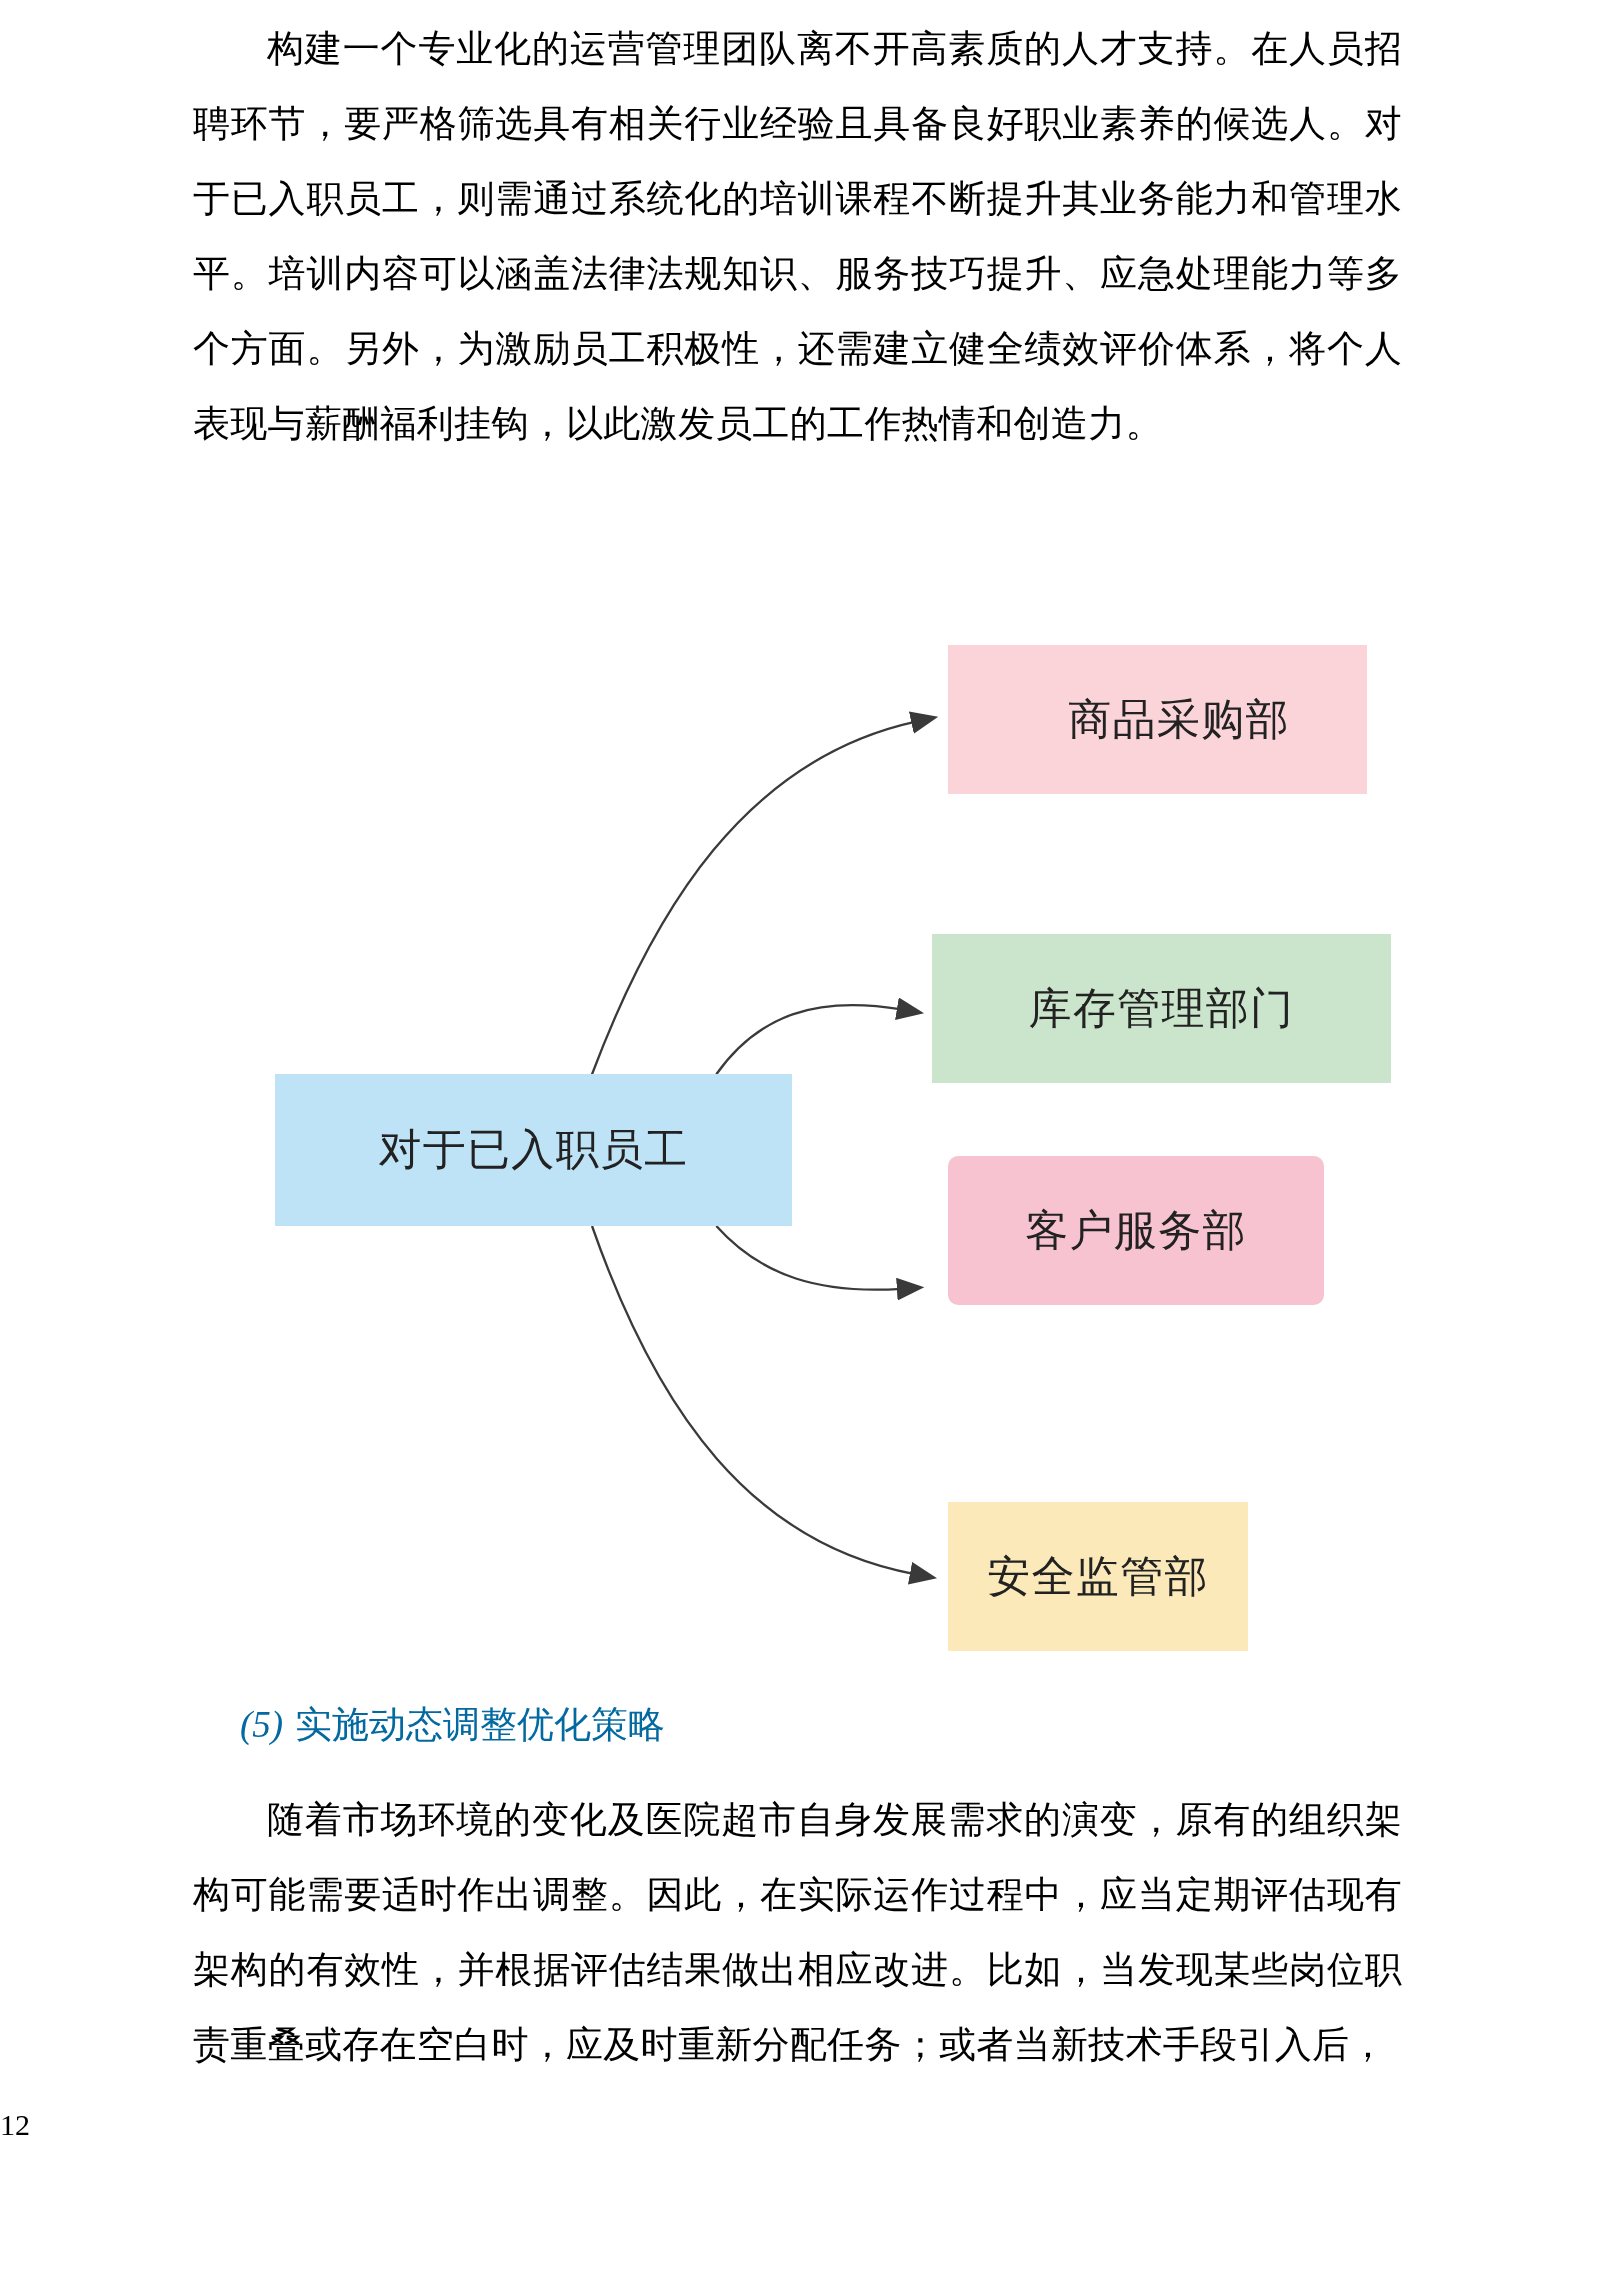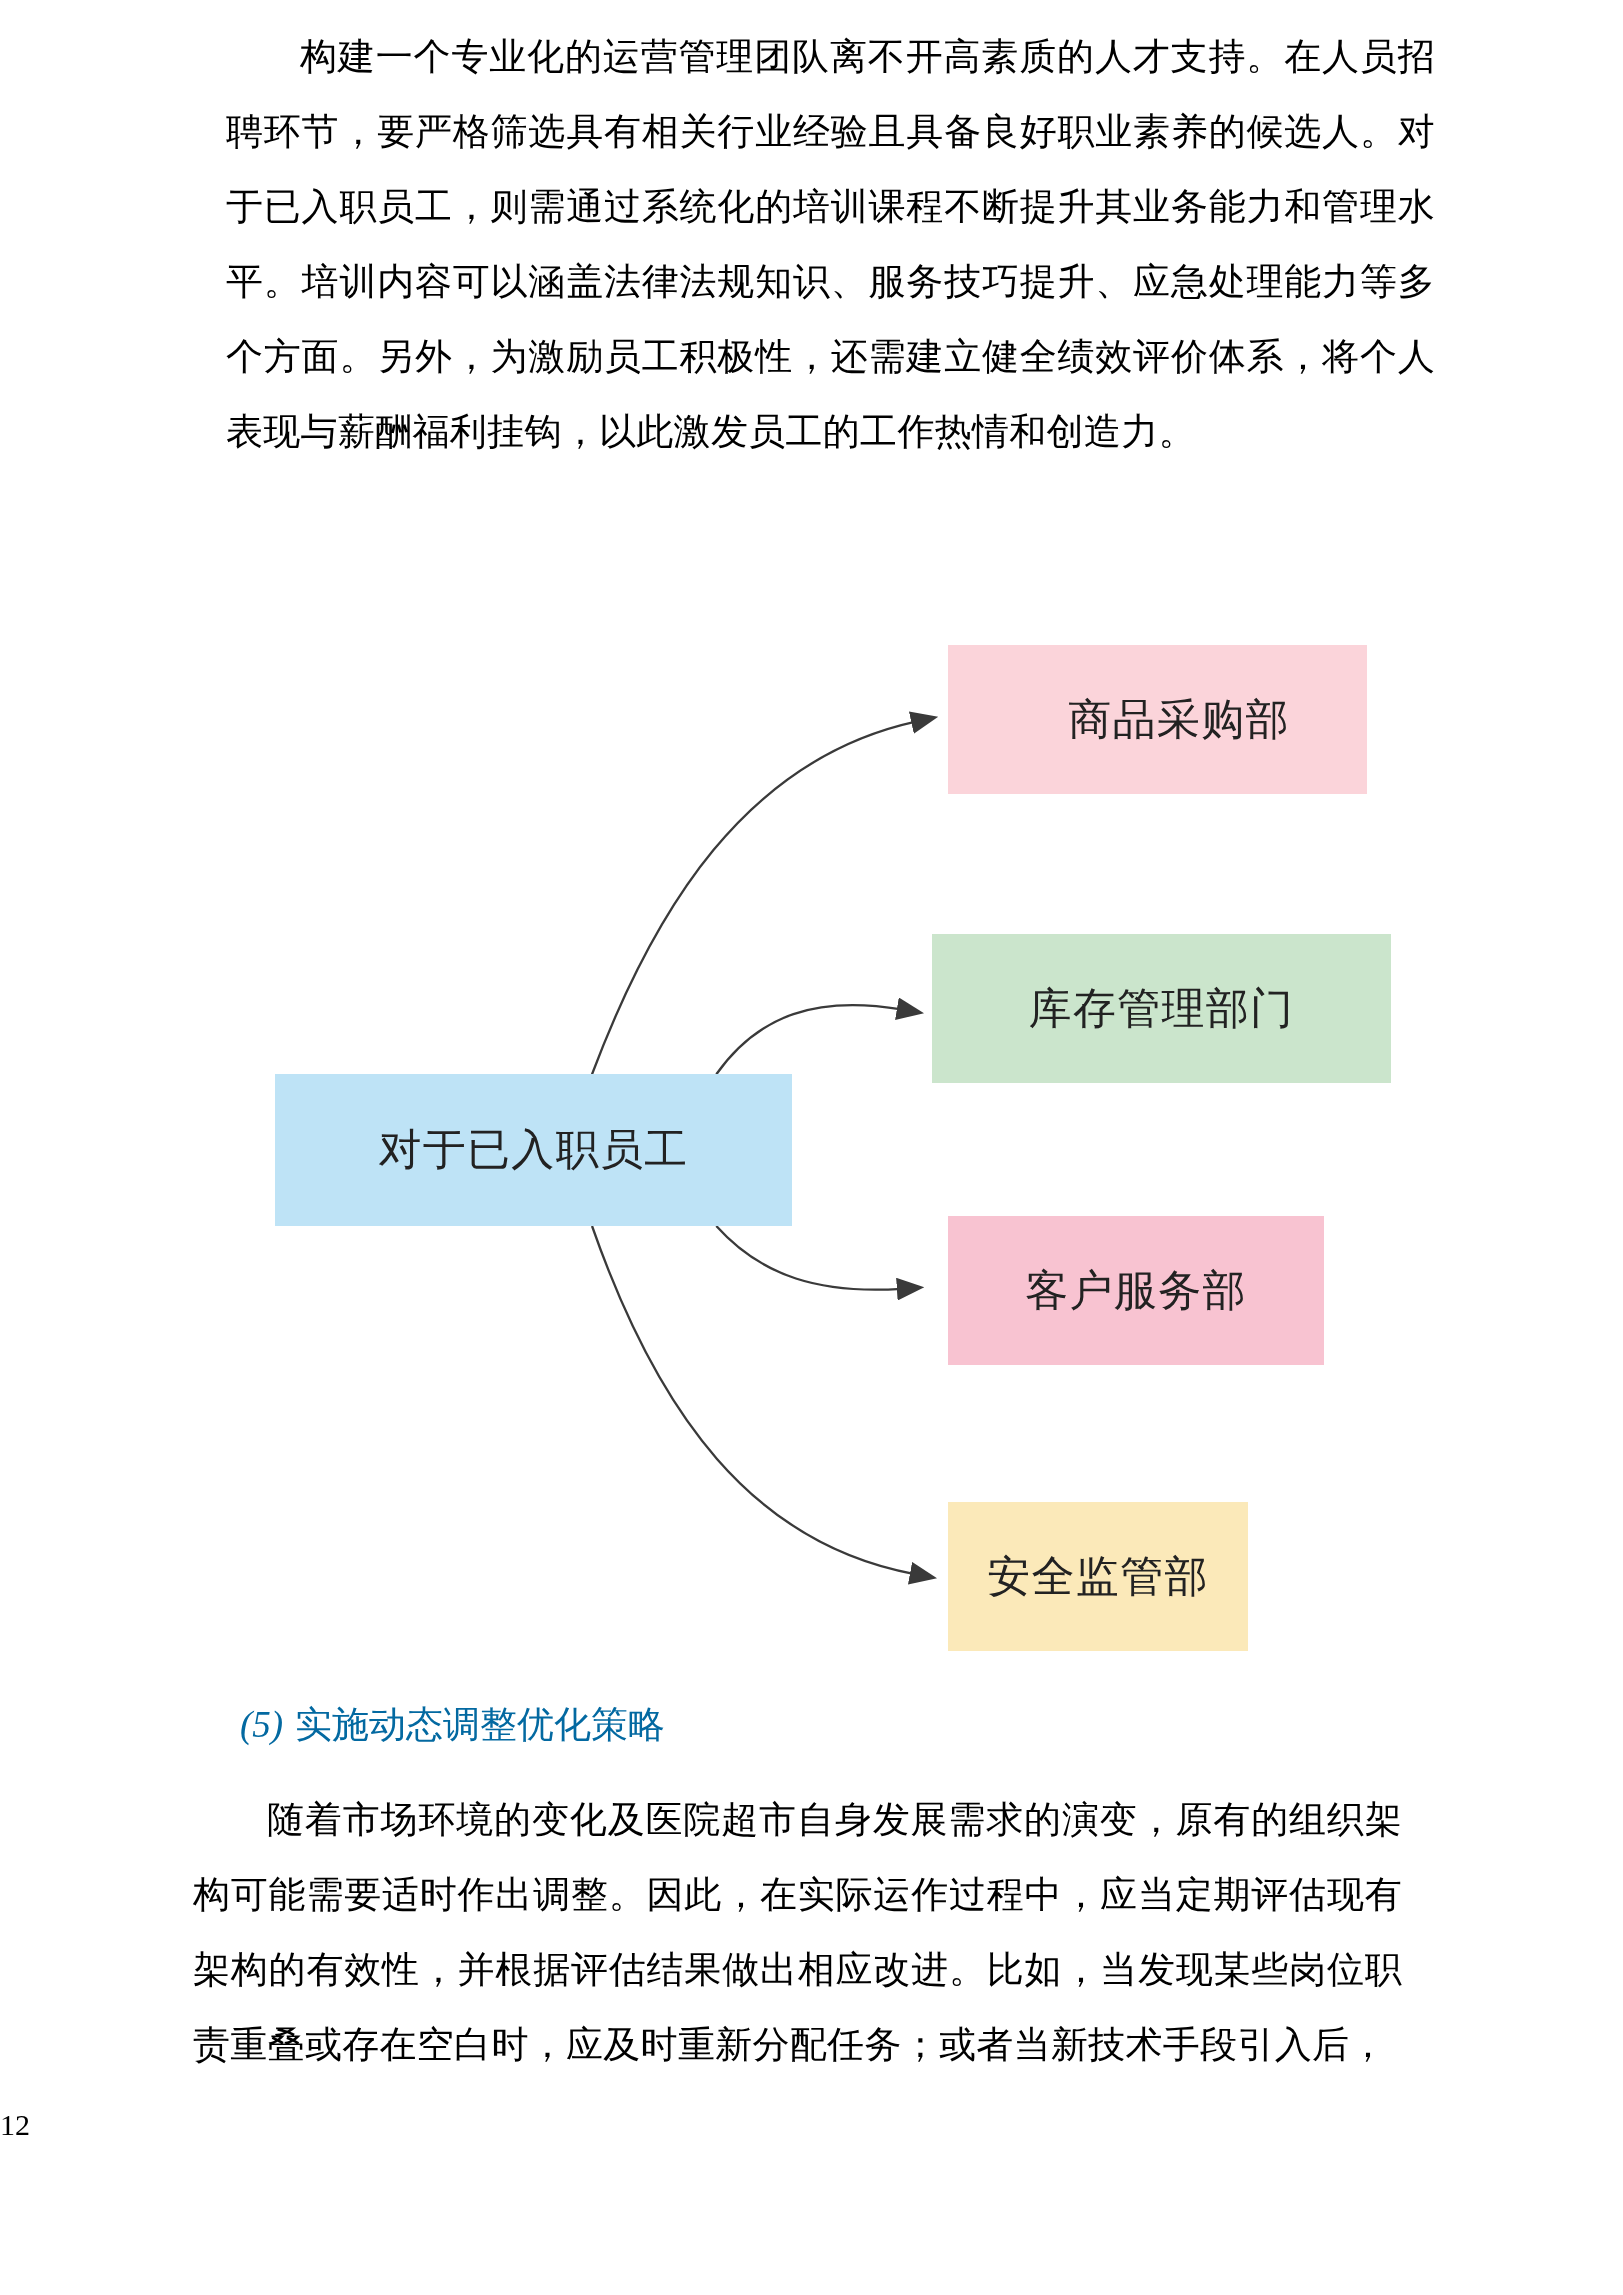--- a/index.html
+++ b/index.html
@@ -16,21 +16,21 @@
     position: absolute;
     left: 193px;
     width: 1209px;
     font-size: 37px;
     line-height: 75px;
     text-align: justify;
     text-indent: 2em;
     letter-spacing: 0.3px;
     color: #000000;
   }
-  .para-1 { top: 19px; margin-left: 33px; }
+  .para-1 { top: 11px; }
   .para-2 { top: 1782px; }
   .heading {
     position: absolute;
     left: 181px;
     top: 1687px;
     padding-left: 59px;
     font-size: 37px;
     line-height: 75px;
     color: #0369a1;
     white-space: nowrap;
@@ -52,21 +52,21 @@
     align-items: center;
     justify-content: center;
     font-family: "Liberation Sans", "DejaVu Sans", sans-serif;
     font-size: 43px;
     color: #222222;
     letter-spacing: 1.3px;
   }
   .node-root   { left: 275px;  top: 1074px; width: 517px; height: 152px; background:#BEE3F6; }
   .node-child1 { left: 948px; top: 645px;  width: 376px; height: 149px; background:#FBD4DA;padding-left:43px; }
   .node-child2 { left: 932px; top: 934px; width: 459px; height: 149px; background:#CBE5CC; }
-  .node-child3 { left: 948px; top: 1216px; width: 376px; height: 149px; background:#F8C3D1; }
+  .node-child3 { left: 948px; top: 1156px; width: 376px; height: 149px; background:#F8C3D1;border-radius:10px; }
   .node-child4 { left: 948px; top: 1502px; width: 300px; height: 149px; background:#FBE9B9; }
   .page-number {
     position: absolute;
     left: 0;
     top: 2108px;
     width: 1623px;
     text-align: left;
     font-size: 30px;
     color: #000000;
   }

